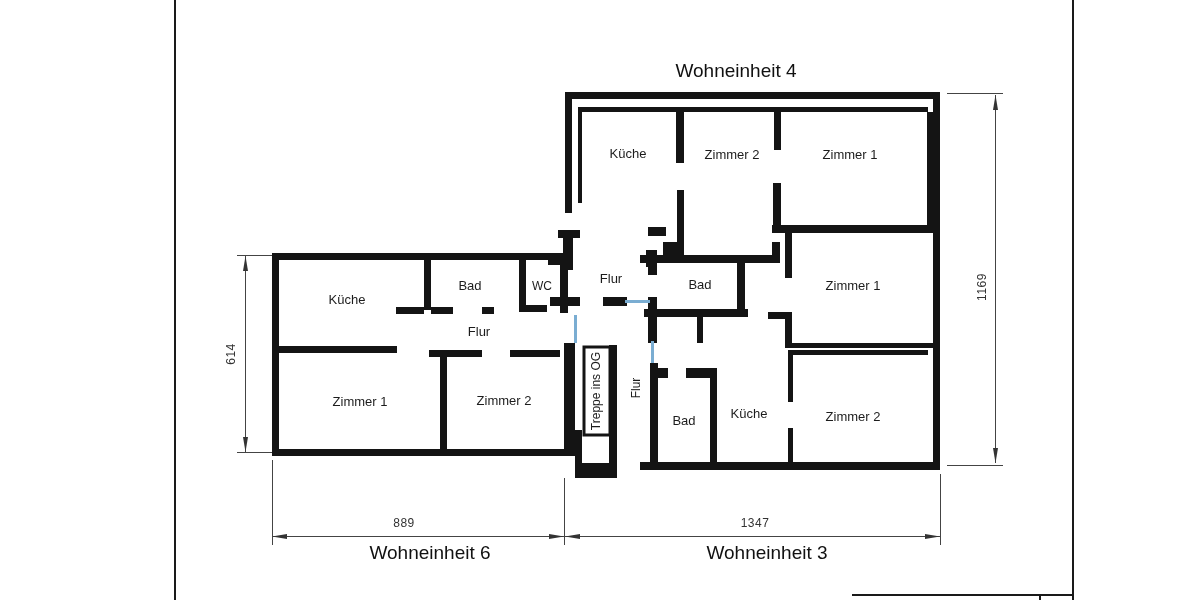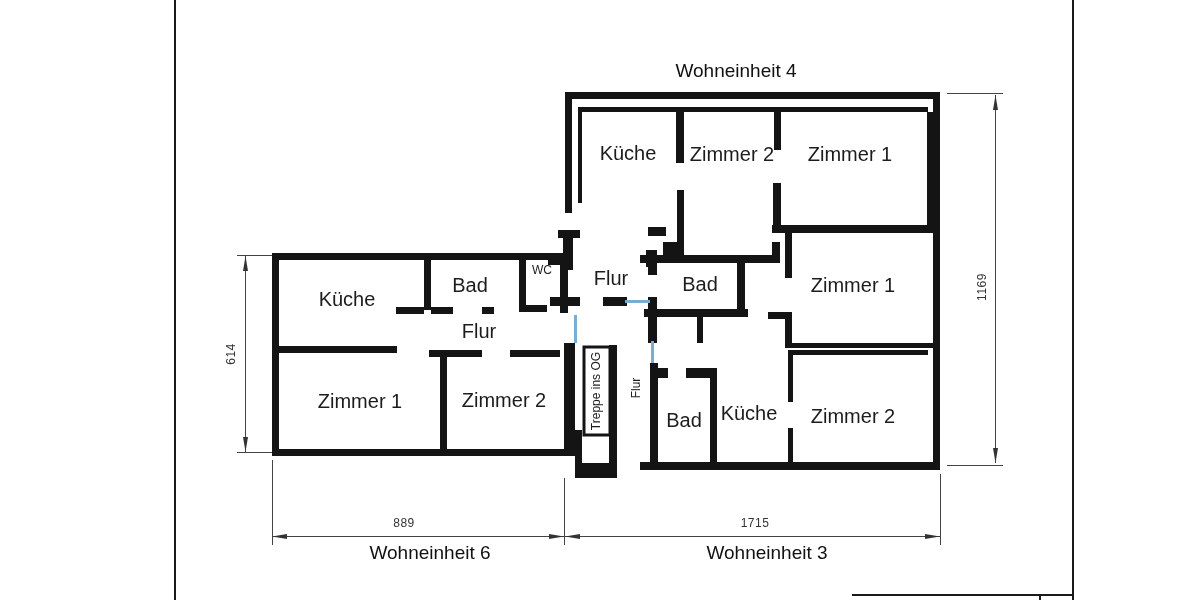--- a/index.html
+++ b/index.html
@@ -7,21 +7,21 @@
     position:relative;
     width:1200px;height:600px;
     background:#ffffff;
     font-family:"Liberation Sans", sans-serif;
     overflow:hidden;
   }
   .plan-svg{position:absolute;left:0;top:0;}
   .lbl{
     position:absolute;
     transform:translate(-50%,-50%);
-    font-size:20px;
+    font-size:13px;
     color:#1c1c1c;
     white-space:nowrap;
     line-height:1;
   }
   .lbl.small{font-size:12px;}
   .lbl.rot{transform:translate(-50%,-50%) rotate(-90deg);}
   .lbl.title{font-size:19px;color:#111;}
   .lbl.dim{font-size:12px;color:#333;letter-spacing:0.5px;}
 </style>
 </head>
@@ -91,21 +91,21 @@
       </g>
     </g>
   </svg>
 
   <div class="lbl title" style="left:736px;top:70px">Wohneinheit 4</div>
   <div class="lbl title" style="left:430px;top:552px">Wohneinheit 6</div>
   <div class="lbl title" style="left:767px;top:552px">Wohneinheit 3</div>
 
   <div class="lbl" style="left:347px;top:299px">Küche</div>
   <div class="lbl" style="left:470px;top:285px">Bad</div>
-  <div class="lbl small" style="left:542px;top:270px">WC</div>
+  <div class="lbl small" style="left:542px;top:286px">WC</div>
   <div class="lbl" style="left:479px;top:331px">Flur</div>
   <div class="lbl" style="left:360px;top:401px">Zimmer 1</div>
   <div class="lbl" style="left:504px;top:400px">Zimmer 2</div>
 
   <div class="lbl" style="left:628px;top:153px">Küche</div>
   <div class="lbl" style="left:732px;top:154px">Zimmer 2</div>
   <div class="lbl" style="left:850px;top:154px">Zimmer 1</div>
 
   <div class="lbl" style="left:611px;top:278px">Flur</div>
   <div class="lbl" style="left:700px;top:284px">Bad</div>
@@ -113,15 +113,15 @@
   <div class="lbl small rot" style="left:596px;top:391px">Treppe ins OG</div>
 
   <div class="lbl small rot" style="left:636px;top:388px">Flur</div>
   <div class="lbl" style="left:684px;top:420px">Bad</div>
   <div class="lbl" style="left:749px;top:413px">Küche</div>
   <div class="lbl" style="left:853px;top:416px">Zimmer 2</div>
 
   <div class="lbl dim rot" style="left:231px;top:354px">614</div>
   <div class="lbl dim rot" style="left:982px;top:287px">1169</div>
   <div class="lbl dim" style="left:404px;top:523px">889</div>
-  <div class="lbl dim" style="left:755px;top:523px">1715</div>
+  <div class="lbl dim" style="left:755px;top:523px">1347</div>
 
 </div>
 
 </body></html>

